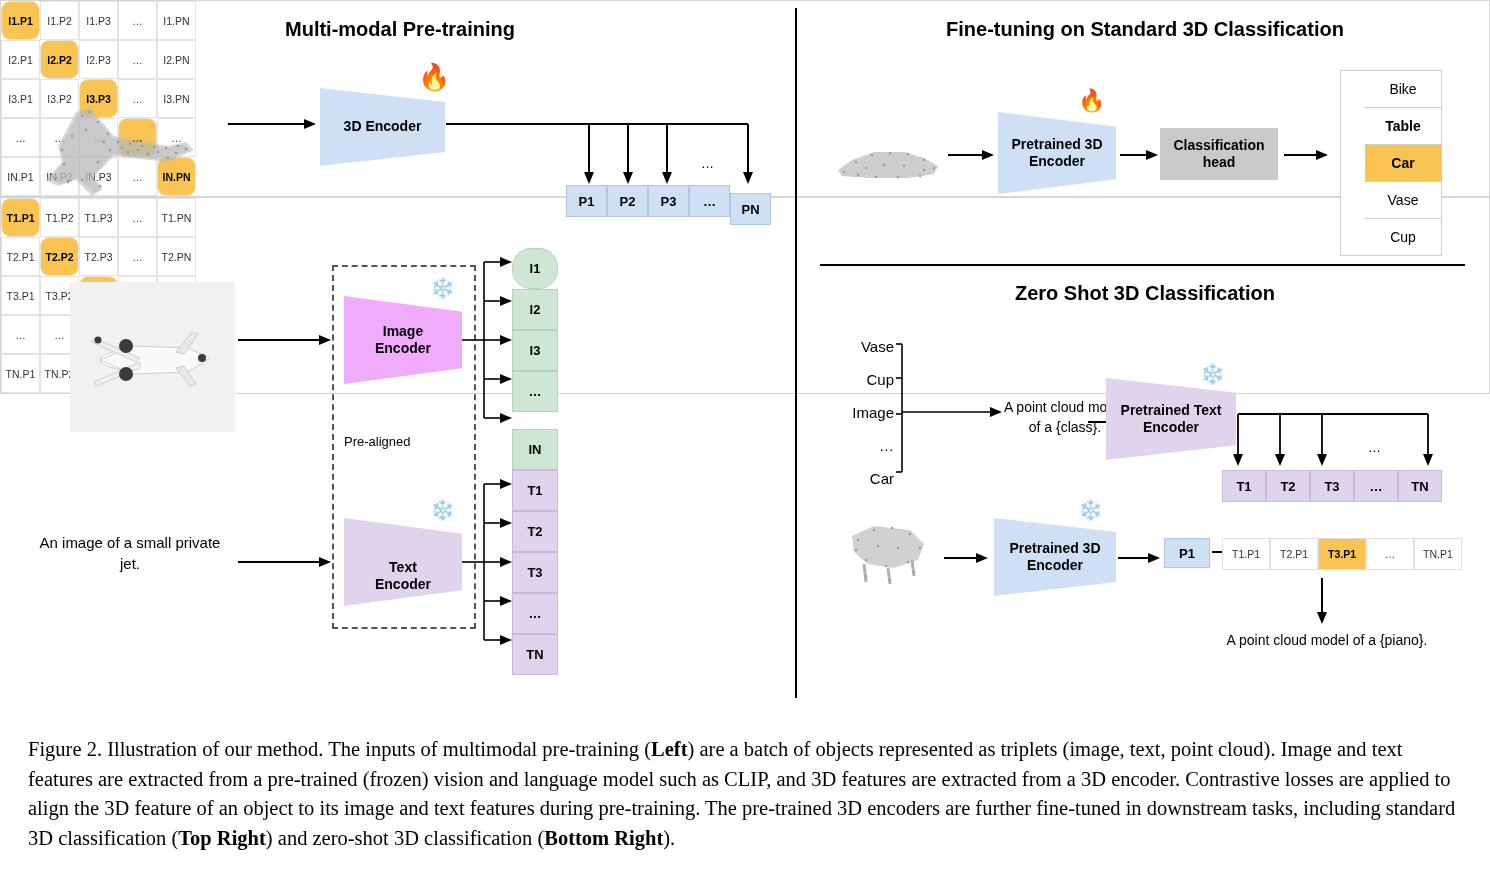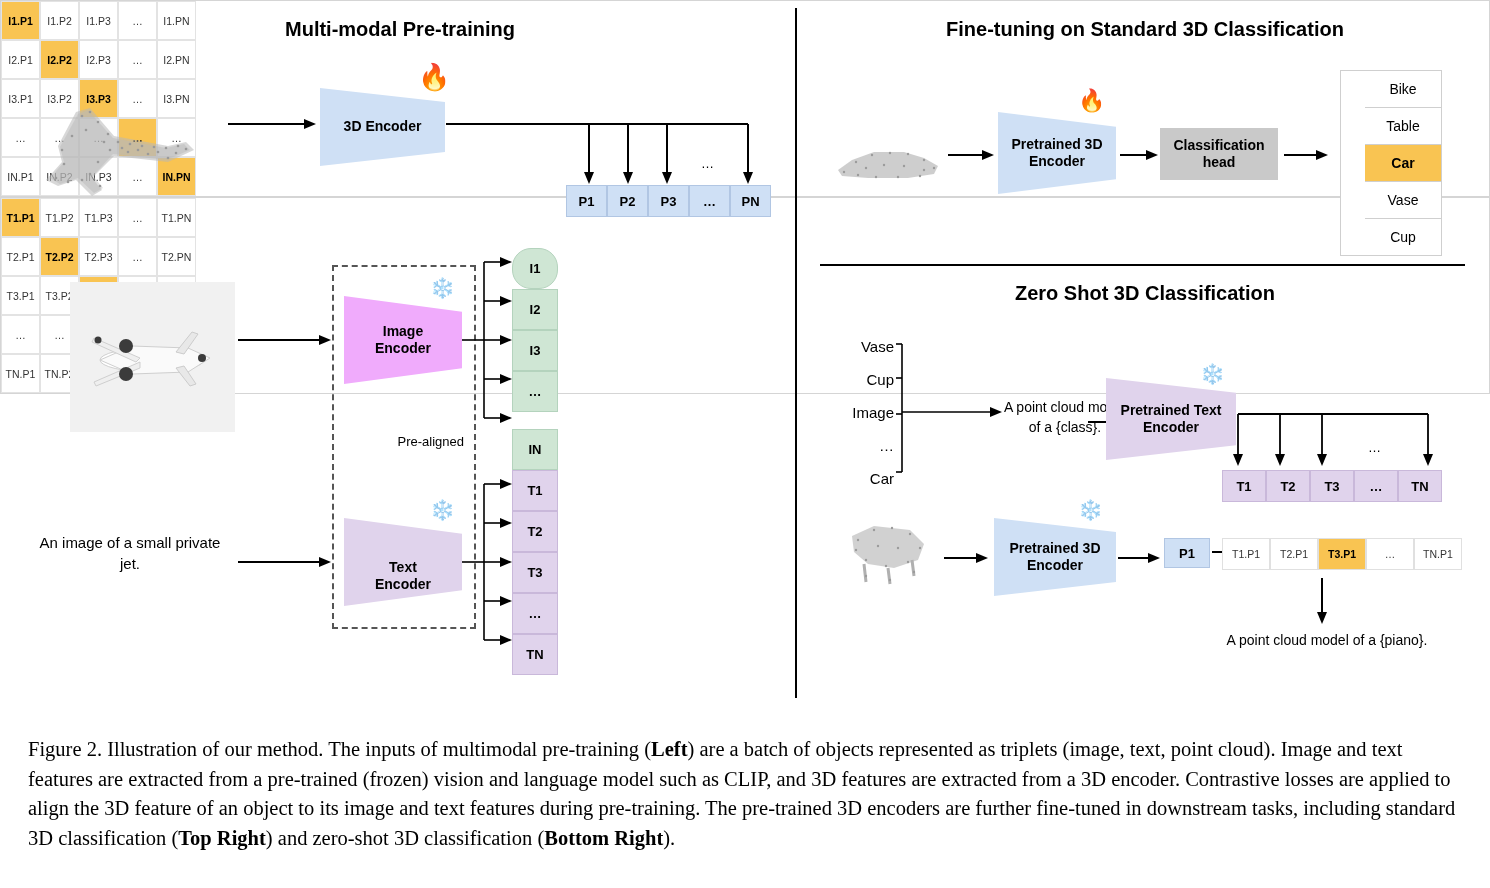--- a/index.html
+++ b/index.html
@@ -57,21 +57,21 @@
   .chip.purple { background:#e0d3ec; border-color:#c9b8da; }
 
   
   .matrix { display:grid; border:1px solid #d5d5d5; background:#fff; }
   .matrix .cell {
     display:flex; align-items:center; justify-content:center;
     font-size:10.5px;
     color:#333;
     border:0.5px solid #e3e3e3;
   }
-  .matrix .cell.hl { background:#f9c452; color:#000; font-weight:bold; }
+  .matrix .cell.hl { background:#f9c452; color:#000; font-weight:bold;border-radius:9px; }
 
   
   .listbox { border:1px solid #cfcfcf; background:#fff;padding-left:24px; }
   .listbox .row {
     display:flex; align-items:center; justify-content:center;
     font-size:14px; border-bottom:1px solid #cfcfcf;
   }
   .listbox .row:last-child { border-bottom:none; }
   .listbox .row.hl { background:#f9c452; font-weight:bold; }
 
@@ -171,21 +171,21 @@
     <polygon points="302,66 297,54 307,54" fill="#000"></polygon>
     <text x="255" y="50" font-size="13" fill="#000" font-family="Liberation Sans, sans-serif">…</text>
   </svg>
 </div>
 
 <div class="fig" id="p-row" style="left:566px; top:185px; display:flex;">
     <div class="chip blue" style="width: 39px; height: 30px;">P1</div>
     <div class="chip blue" style="width: 39px; height: 30px;">P2</div>
     <div class="chip blue" style="width: 39px; height: 30px;">P3</div>
     <div class="chip blue" style="width: 39px; height: 30px;">…</div>
-    <div class="chip blue" style="width: 39px; height: 30px;">PN</div>
+    <div class="chip blue" style="width: 39px; height: 30px; margin-top: 8px;">PN</div>
   </div>
 
 <div class="fig" style="left:70px; top:282px; width:165px; height:150px; background:#f0f0f0;">
   <svg width="165" height="150" viewBox="0 0 165 150">
     <rect width="165" height="150" fill="#f1f1f1"></rect>
     <ellipse cx="82" cy="78" rx="52" ry="12" fill="#ffffff" stroke="#d0d0d0"></ellipse>
     <path d="M30 78 L62 64 L118 66 L140 76 L118 90 L62 92 Z" fill="#fafafa" stroke="#cfcfcf"></path>
     <path d="M70 76 L24 56 L22 60 L66 80 Z" fill="#efefef" stroke="#cfcfcf"></path>
     <path d="M70 80 L24 100 L26 104 L70 86 Z" fill="#efefef" stroke="#cfcfcf"></path>
     <path d="M106 70 L122 50 L128 52 L114 72 Z" fill="#e8e8e8" stroke="#cccccc"></path>
@@ -198,21 +198,21 @@
 </div>
 
 <div class="fig" style="left:238px; top:330px;">
   <svg width="95" height="20">
       <line x1="0" y1="10" x2="83" y2="10" stroke="#000" stroke-width="2"></line>
   <polygon points="93,10 81,5 81,15" fill="#000"></polygon>
     </svg>
 </div>
 
 <div class="fig dashed" style="left:332px; top:265px; width:140px; height:360px; background:transparent;"></div>
-<div class="fig txt-sm" style="left:344px; top:434px; width:120px; text-align:right;">Pre-aligned</div>
+<div class="fig txt-sm" style="left:344px; top:434px; width:120px; text-align:left;">Pre-aligned</div>
 
 <div class="fig trap right green" style="left:344px; top:296px; width:118px; height:88px;">
   <span class="ml" style="white-space:pre-line;">Image
 Encoder</span>
 </div>
 <div class="fig" style="left:430px; top:276px; font-size:20px;">❄️</div>
 
 <div class="fig trap right purple" style="left:344px; top:518px; width:118px; height:88px;">
   <span style="white-space:pre-line;margin-top:28px;">Text
 Encoder</span>
@@ -392,21 +392,21 @@
 
 <div class="fig" style="left:1284px; top:145px;">
   <svg width="46" height="20">
       <line x1="0" y1="10" x2="34" y2="10" stroke="#000" stroke-width="2"></line>
   <polygon points="44,10 32,5 32,15" fill="#000"></polygon>
     </svg>
 </div>
 
 <div class="fig listbox" id="class-list" style="left:1340px; top:70px; width:76px;">
     <div class="row" style="height: 36px;">Bike</div>
-    <div class="row" style="height: 36px;">Table</div>
+    <div class="row" style="height: 36px; font-weight: bold;">Table</div>
     <div class="row hl" style="height: 36px;">Car</div>
     <div class="row" style="height: 36px;">Vase</div>
     <div class="row" style="height: 36px;">Cup</div>
   </div>
 
 <div class="fig" id="zs-class-list" style="left:824px; top:330px; width:70px;">
     <div style="height: 33px; display: flex; align-items: center; justify-content: flex-end; font-size: 15px;">Vase</div>
     <div style="height: 33px; display: flex; align-items: center; justify-content: flex-end; font-size: 15px;">Cup</div>
     <div style="height: 33px; display: flex; align-items: center; justify-content: flex-end; font-size: 15px;">Image</div>
     <div style="height: 33px; display: flex; align-items: center; justify-content: flex-end; font-size: 15px;">…</div>

